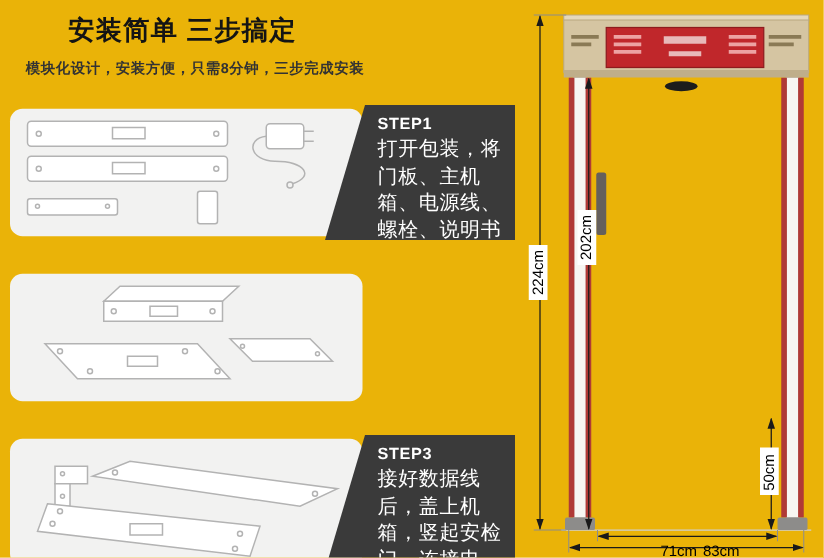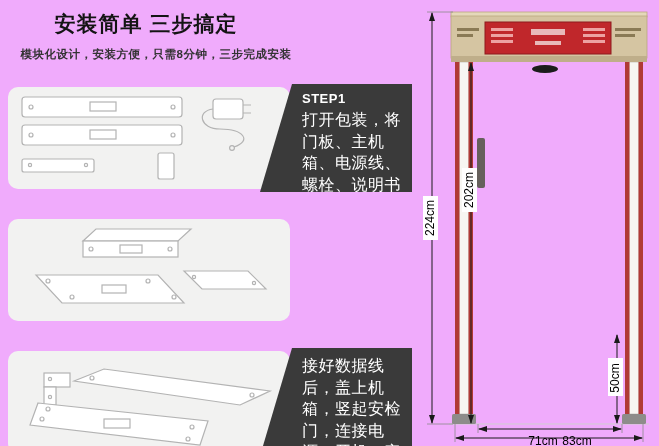--- a/index.html
+++ b/index.html
@@ -1,18 +1,18 @@
 <!DOCTYPE html>
 <html><head>
 <meta charset="utf-8">
 <style>
   * { margin:0; padding:0; box-sizing:border-box; }
   html,body { width:659px; height:446px; }
   body { font-family:"Liberation Sans", sans-serif; background:#fff; overflow:hidden; }
-  .page { position:relative; width:659px; height:446px; background:#f0abfc; }
+  .page { position:relative; width:659px; height:446px; background:#eab308; }
 
   
   .left { position:absolute; left:0; top:0; width:415px; height:446px; }
   .hdr { width:292px; text-align:center; }
   .title { margin-top:10px; font-size:21px; font-weight:bold; color:#141414; letter-spacing:1px; }
   .subtitle { margin-top:9px; font-size:11.5px; font-weight:bold; color:#333; letter-spacing:0.5px;padding-left:20px; }
 
   .steps { position:absolute; top:84px; left:6px; width:406px; display:flex; flex-direction:column; gap:24px; }
   .step-row { position:relative; height:108px; }
   .illus { position:absolute; left:2px; top:3px; width:282px; height:102px; background:#f2f2f1; border-radius:10px; overflow:hidden; }
@@ -113,20 +113,21 @@
                 <circle cx="184" cy="76" r="2"></circle>
               <circle cx="180" cy="88" r="2"></circle>
                 <circle cx="34" cy="68" r="2"></circle>
               <rect x="96" y="68" width="26" height="9"></rect>
               <circle cx="42" cy="28" r="1.6"></circle>
                 <circle cx="42" cy="46" r="1.6"></circle>
             </g>
           </svg>
         </div>
         <div class="darkbox">
+          <div class="step-label">STEP3</div>
           <div class="step-text">接好数据线后，盖上机箱，竖起安检门，连接电源，开机。安检门进入工作状态。安装完成。</div>
         </div>
       </div>
 
     </div>
   </div>
 
   <div class="right">
     <svg width="244" height="446" viewBox="0 0 244 446">
       <defs>

